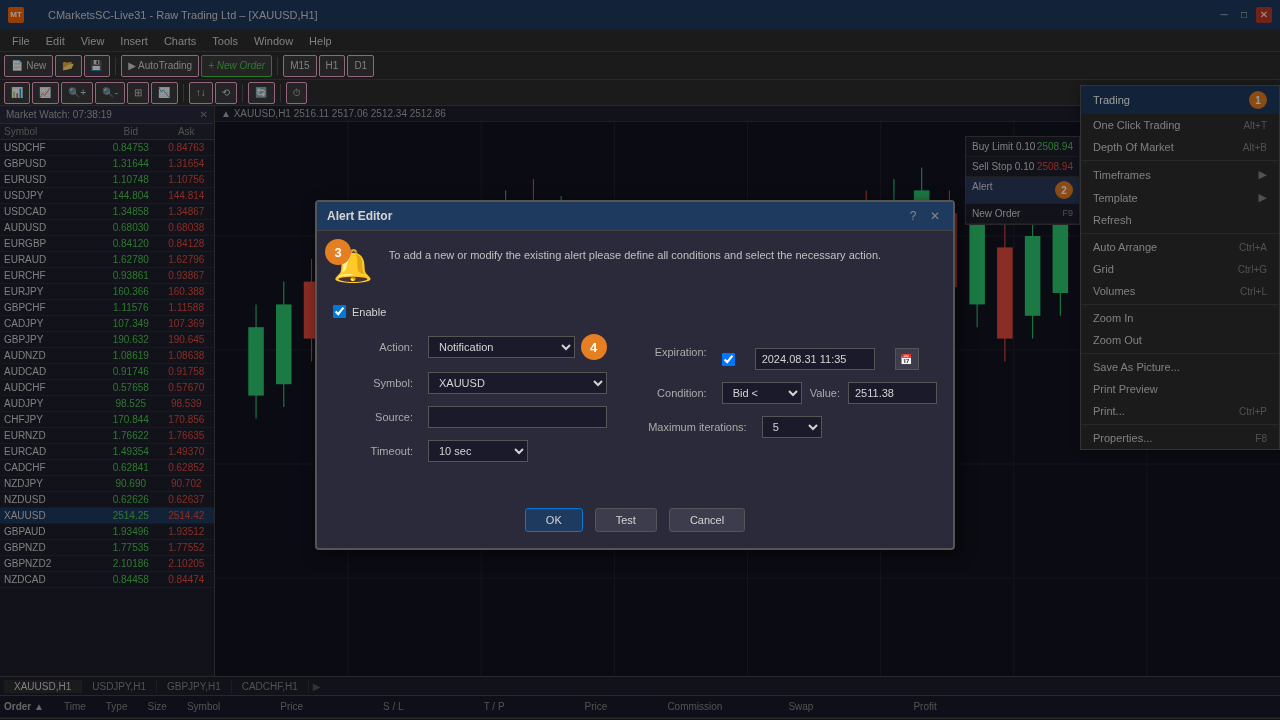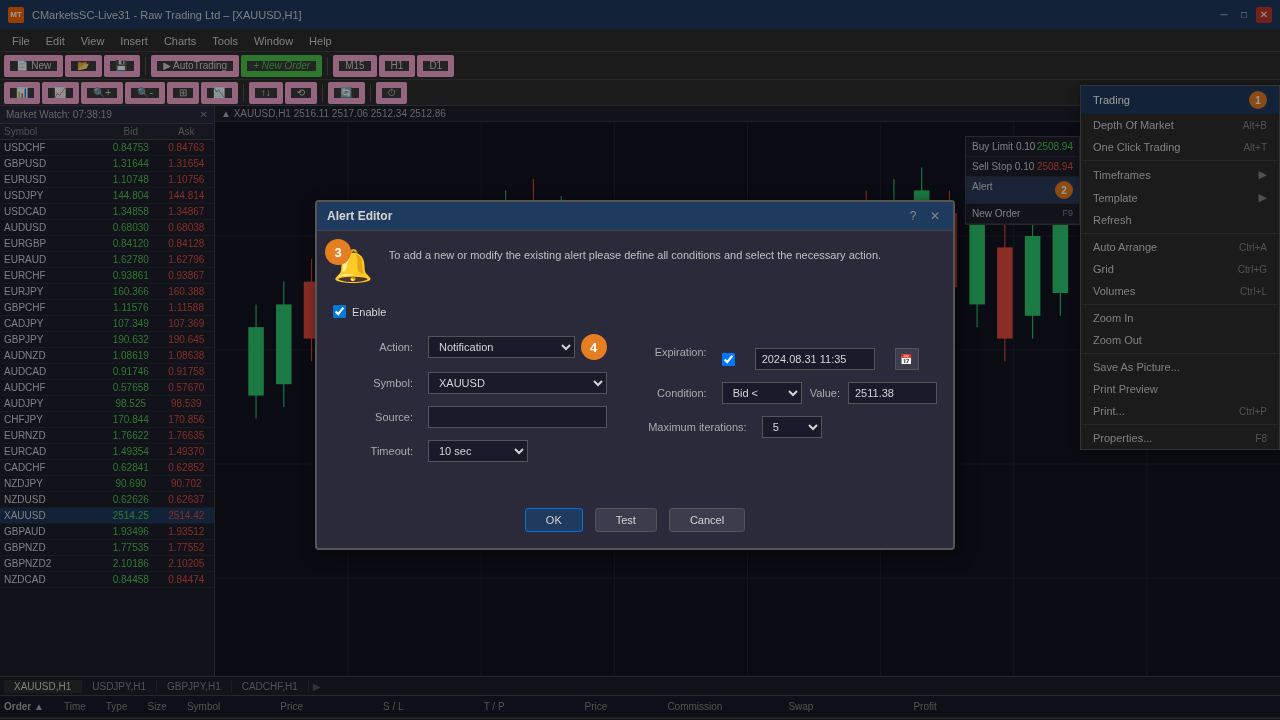--- a/index.html
+++ b/index.html
@@ -1,33 +1,33 @@
 <!DOCTYPE html>
 <html><head>
   <meta charset="utf-8">
   <style>
     * { margin: 0; padding: 0; box-sizing: border-box; }
     body { font-family: 'Segoe UI', Tahoma, Geneva, Verdana, sans-serif; font-size: 11px; background: #1a1a2e; color: #d4d4d4; width: 1280px; height: 720px; overflow: hidden; position: relative; }
 
     
     #title-bar { background: #1e3a5f; height: 30px; display: flex; align-items: center; justify-content: space-between; padding: 0 8px; border-bottom: 1px solid #333; }
-    #title-bar .title-left { display: flex; align-items: center; gap: 8px; }
+    #title-bar .title-left { display: flex; align-items: center; gap: 24px; }
     #title-bar .app-icon { width: 16px; height: 16px; background: #ff6600; border-radius: 2px; display: flex; align-items: center; justify-content: center; font-size: 8px; color: white; font-weight: bold; }
     #title-bar .title-text { color: #d4d4d4; font-size: 11px; }
     #title-bar .window-controls { display: flex; gap: 4px; }
     #title-bar .win-btn { width: 16px; height: 16px; border: none; cursor: pointer; font-size: 10px; display: flex; align-items: center; justify-content: center; background: transparent; color: #d4d4d4; }
     #title-bar .win-btn:last-child { background: #c0392b; color: white; border-radius: 2px; }
 
     
     #menu-bar { background: #2d2d2d; height: 22px; display: flex; align-items: center; padding: 0 4px; border-bottom: 1px solid #444; }
     .menu-item { padding: 2px 8px; cursor: pointer; color: #d4d4d4; font-size: 11px; }
 
     
     #toolbar { background: #2d2d2d; height: 28px; display: flex; align-items: center; padding: 0 4px; gap: 2px; border-bottom: 1px solid #444; }
-    .toolbar-btn { background: #3c3c3c; border: 6px solid #f9a8d4; height: 22px; padding: 0 6px; cursor: pointer; color: #d4d4d4; font-size: 10px; display: flex; align-items: center; gap: 3px; border-radius: 2px; }
+    .toolbar-btn { background: #3c3c3c; border: 1px solid #f9a8d4; height: 22px; padding: 0 6px; cursor: pointer; color: #d4d4d4; font-size: 10px; display: flex; align-items: center; gap: 3px; border-radius: 2px; }
     .toolbar-separator { width: 1px; height: 18px; background: #555; margin: 0 3px; }
     .toolbar-btn.green { color: #4ec94e; border-color: #4ec94e; font-style: italic; }
 
     
     #toolbar2 { background: #2d2d2d; height: 26px; display: flex; align-items: center; padding: 0 4px; gap: 2px; border-bottom: 1px solid #444; }
 
     
     #main { display: flex; height: calc(720px - 30px - 22px - 28px - 26px - 22px - 22px); }
 
     
@@ -445,26 +445,26 @@
       <span style="color: #888; font-size: 9px;">F9</span>
     </div>
   </div>
 
   <div id="context-menu">
     <div class="ctx-item ctx-item-trading highlighted">
       <span>Trading</span>
       <span class="num-badge" style="background: #e67e22; color: white; width: 18px; height: 18px; border-radius: 50%; display: inline-flex; align-items: center; justify-content: center; font-size: 10px; font-weight: bold;">1</span>
     </div>
     <div class="ctx-item">
+      <span>One Click Trading</span>
+      <span class="shortcut">Alt+T</span>
+    </div>
+    <div class="ctx-item">
       <span>Depth Of Market</span>
       <span class="shortcut">Alt+B</span>
-    </div>
-    <div class="ctx-item">
-      <span>One Click Trading</span>
-      <span class="shortcut">Alt+T</span>
     </div>
     <div class="ctx-separator"></div>
     <div class="ctx-item">
       <span>Timeframes</span>
       <span style="color:#888;">▶</span>
     </div>
     <div class="ctx-item">
       <span>Template</span>
       <span style="color:#888;">▶</span>
     </div>

